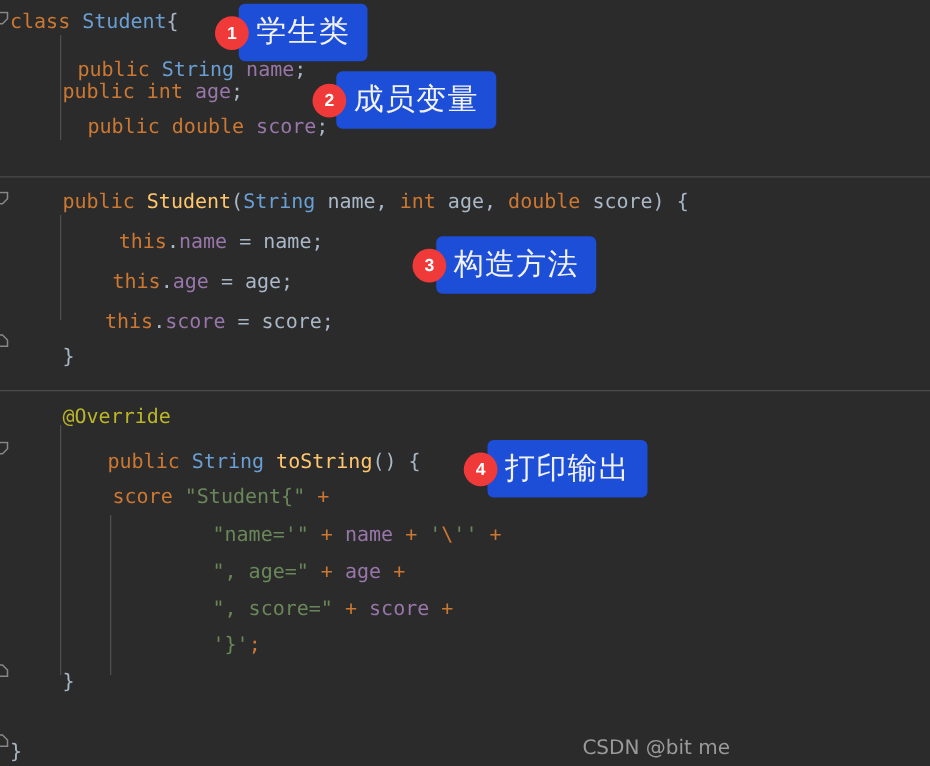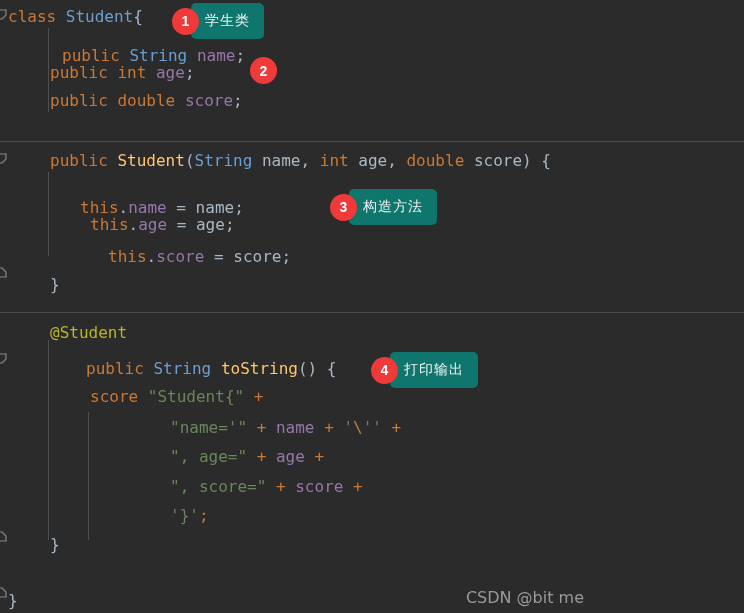--- a/index.html
+++ b/index.html
@@ -99,24 +99,24 @@
     display: flex;
     align-items: center;
     justify-content: center;
     line-height: 1;
     flex: 0 0 auto;
     position: relative;
     z-index: 2;
   }
   .bubble {
     position: relative;
-    background: #0f766e;
+    background: #1d4ed8;
     color: #f2f2f2;
     font-family: "DejaVu Sans", "Liberation Sans", sans-serif;
-    font-size: 14px;
+    font-size: 24px;
     line-height: 1;
     padding: 10px 14px 12px 14px;
     border-radius: 5px;
     margin-left: -8px;
     white-space: nowrap;
     letter-spacing: 1px;
   }
   .bubble::before {
     content: "";
     position: absolute;
@@ -190,39 +190,39 @@
     
     <div class="line" style="left:8px; top:3px;"><span class="kw">class</span><span class="pun"> </span><span class="typ">Student</span><span class="pun">{</span></div>
 
     
     <div class="line" style="left:50px; top:42px;padding-left:12px;"><span class="kw">public</span><span class="pun"> </span><span class="typ">String</span><span class="pun"> </span><span class="fld">name</span><span class="pun">;</span></div>
 
     
     <div class="line" style="left:50px; top:59px;"><span class="kw">public</span><span class="pun"> </span><span class="kw">int</span><span class="pun"> </span><span class="fld">age</span><span class="pun">;</span></div>
 
     
-    <div class="line" style="left:50px; top:87px;"><span class="kw">public</span><span class="pun"> </span><span class="kw">double</span><span class="pun"> </span><span class="fld">score</span><span class="pun">;</span></div>
+    <div class="line" style="left:50px; top:87px;padding-left:20px;"><span class="kw">public</span><span class="pun"> </span><span class="kw">double</span><span class="pun"> </span><span class="fld">score</span><span class="pun">;</span></div>
 
     
     <div class="line" style="left:50px; top:147px;"><span class="kw">public</span><span class="pun"> </span><span class="mth">Student</span><span class="pun">(</span><span class="typ">String</span><span class="pun"> </span><span class="par">name</span><span class="pun">, </span><span class="kw">int</span><span class="pun"> </span><span class="par">age</span><span class="pun">, </span><span class="kw">double</span><span class="pun"> </span><span class="par">score</span><span class="pun">) {</span></div>
 
     
-    <div class="line" style="left:80px; top:179px;margin-top:15px;"><span class="kw">this</span><span class="pun">.</span><span class="fld">name</span><span class="pun"> = </span><span class="par">name</span><span class="pun">;</span></div>
+    <div class="line" style="left:95px; top:179px;"><span class="kw">this</span><span class="pun">.</span><span class="fld">name</span><span class="pun"> = </span><span class="par">name</span><span class="pun">;</span></div>
 
     
     <div class="line" style="left:90px; top:211px;"><span class="kw">this</span><span class="pun">.</span><span class="fld">age</span><span class="pun"> = </span><span class="par">age</span><span class="pun">;</span></div>
 
     
-    <div class="line" style="left:108px; top:243px;text-align:center;"><span class="kw">this</span><span class="pun">.</span><span class="fld">score</span><span class="pun"> = </span><span class="par">score</span><span class="pun">;</span></div>
+    <div class="line" style="left:84px; top:243px;text-align:center;"><span class="kw">this</span><span class="pun">.</span><span class="fld">score</span><span class="pun"> = </span><span class="par">score</span><span class="pun">;</span></div>
 
     
     <div class="line" style="left:50px; top:271px;"><span class="pun">}</span></div>
 
     
-    <div class="line" style="left:50px; top:319px;"><span class="ann">@Student</span></div>
+    <div class="line" style="left:50px; top:319px;"><span class="ann">@Override</span></div>
 
     
     <div class="line" style="left:50px; top:355px;padding-left:36px;"><span class="kw">public</span><span class="pun"> </span><span class="typ">String</span><span class="pun"> </span><span class="mth">toString</span><span class="pun">() {</span></div>
 
     
     <div class="line" style="left:90px; top:383px;"><span class="kw">score</span><span class="pun"> </span><span class="str">"Student{"</span><span class="kw"> +</span></div>
 
     
     <div class="line" style="left:170px; top:414px;"><span class="str">"name='"</span><span class="kw"> + </span><span class="fld">name</span><span class="kw"> + </span><span class="str">'</span><span class="esc">\</span><span class="str">'</span><span class="str">'</span><span class="kw"> +</span></div>
 
@@ -243,20 +243,21 @@
 
   </div>
 
   <div class="callout" style="left:172px; top:3px;">
     <div class="badge">1</div>
     <div class="bubble">学生类</div>
   </div>
 
   <div class="callout" style="left:250px; top:57px;">
     <div class="badge">2</div>
+    <div class="bubble">成员变量</div>
   </div>
 
   <div class="callout" style="left:330px; top:189px;">
     <div class="badge">3</div>
     <div class="bubble">构造方法</div>
   </div>
 
   <div class="callout" style="left:371px; top:352px;">
     <div class="badge">4</div>
     <div class="bubble">打印输出</div>

